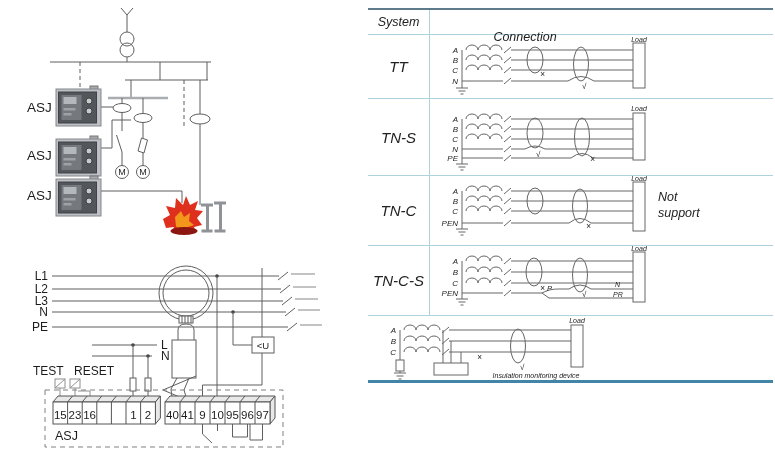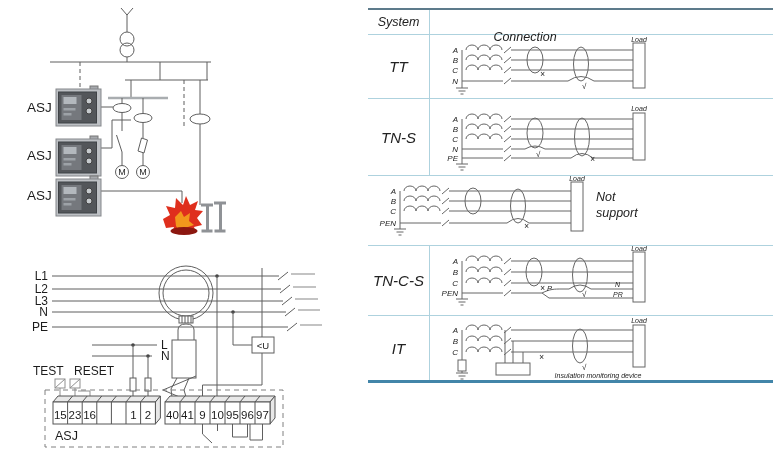--- a/index.html
+++ b/index.html
@@ -274,20 +274,21 @@
           <text x="28" y="53" font-size="8" text-anchor="end">N</text>
           <text x="28" y="62" font-size="8" text-anchor="end">PE</text>
           <text x="106" y="58" font-size="8" fill="#888">√</text>
           <text x="160" y="63" font-size="8.5" fill="#222">×</text>
           <text x="209" y="12" font-size="7" text-anchor="middle" fill="#333">Load</text>
         </svg>
       </div>
     </div>
 
     <div class="trow" style="height:70px">
+      <div class="sys-col">TN-C</div>
       <div class="conn-col">
         <svg width="343" height="69">
           <g stroke="#666" stroke-width="1" fill="none">
             <path d="M32,15 V47"></path>
             <path d="M36,15 a6,5 0 0 1 12,0 a6,5 0 0 1 12,0 a6,5 0 0 1 12,0"></path>
             <path d="M36,25 a6,5 0 0 1 12,0 a6,5 0 0 1 12,0 a6,5 0 0 1 12,0"></path>
             <path d="M36,35 a6,5 0 0 1 12,0 a6,5 0 0 1 12,0 a6,5 0 0 1 12,0"></path>
             <path d="M74,18 L81,12 M74,28 L81,22 M74,38 L81,32 M74,50 L81,44"></path>
             <path d="M81,15 H203 M81,25 H203 M81,35 H203"></path>
             <path d="M32,47 H73"></path>
@@ -335,21 +336,20 @@
           <text x="117" y="45" font-size="7.5">P</text>
           <text x="152" y="51" font-size="8" fill="#888">√</text>
           <text x="185" y="41" font-size="7">N</text>
           <text x="183" y="51" font-size="7">PR</text>
           <text x="209" y="5" font-size="7" text-anchor="middle" fill="#333">Load</text>
         </svg>
       </div>
     </div>
 
     <div class="trow" style="height:64px">
-      <div class="sys-col">IT</div>
       <div class="conn-col">
         <svg width="343" height="64">
           <g stroke="#666" stroke-width="1" fill="none">
             <path d="M32,14 V44"></path>
             <path d="M36,14 a6,5 0 0 1 12,0 a6,5 0 0 1 12,0 a6,5 0 0 1 12,0"></path>
             <path d="M36,25 a6,5 0 0 1 12,0 a6,5 0 0 1 12,0 a6,5 0 0 1 12,0"></path>
             <path d="M36,36 a6,5 0 0 1 12,0 a6,5 0 0 1 12,0 a6,5 0 0 1 12,0"></path>
             <path d="M74,17 L81,11 M74,28 L81,22 M74,39 L81,33"></path>
             <path d="M81,14 H203 M81,25 H203 M81,36 H203"></path>
             <rect x="28" y="44" width="8" height="11"></rect>

